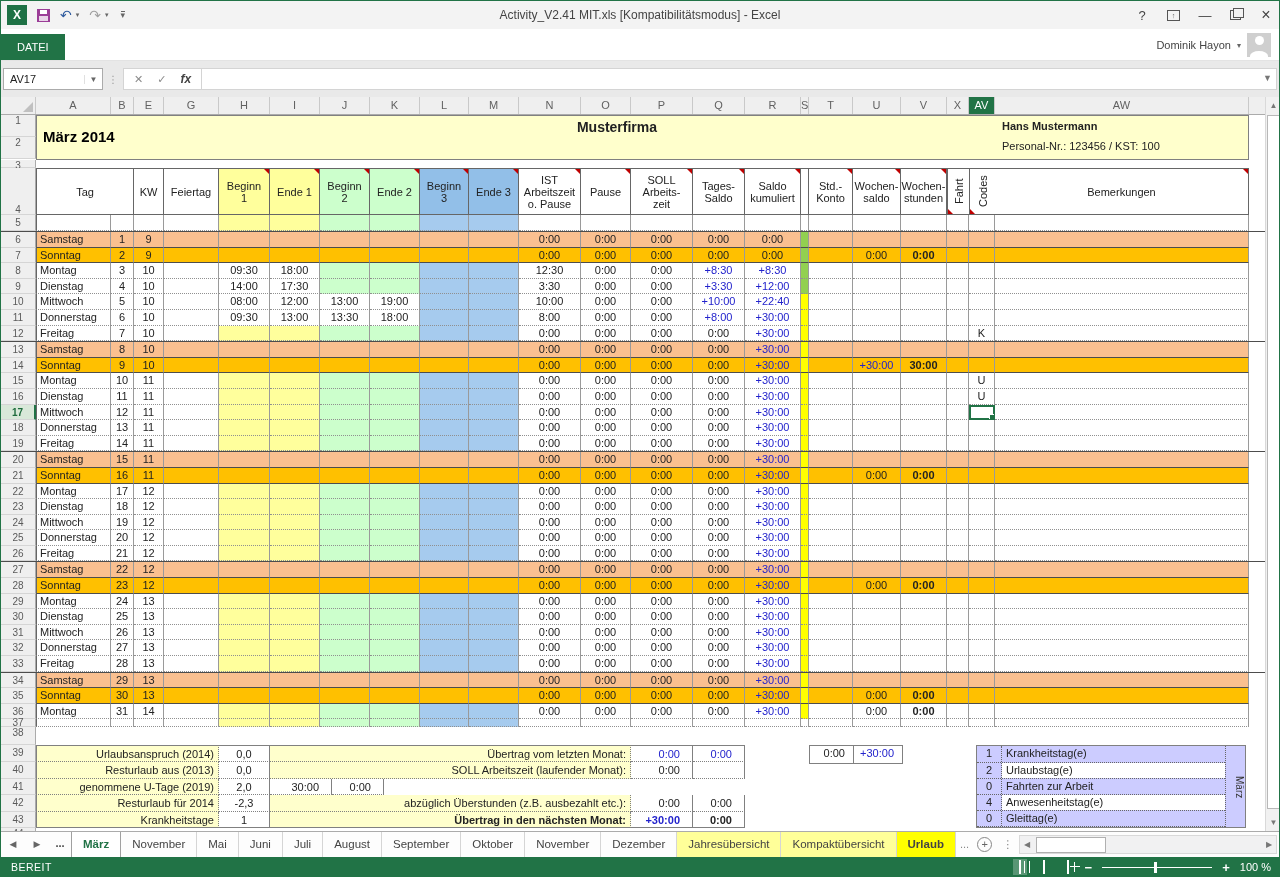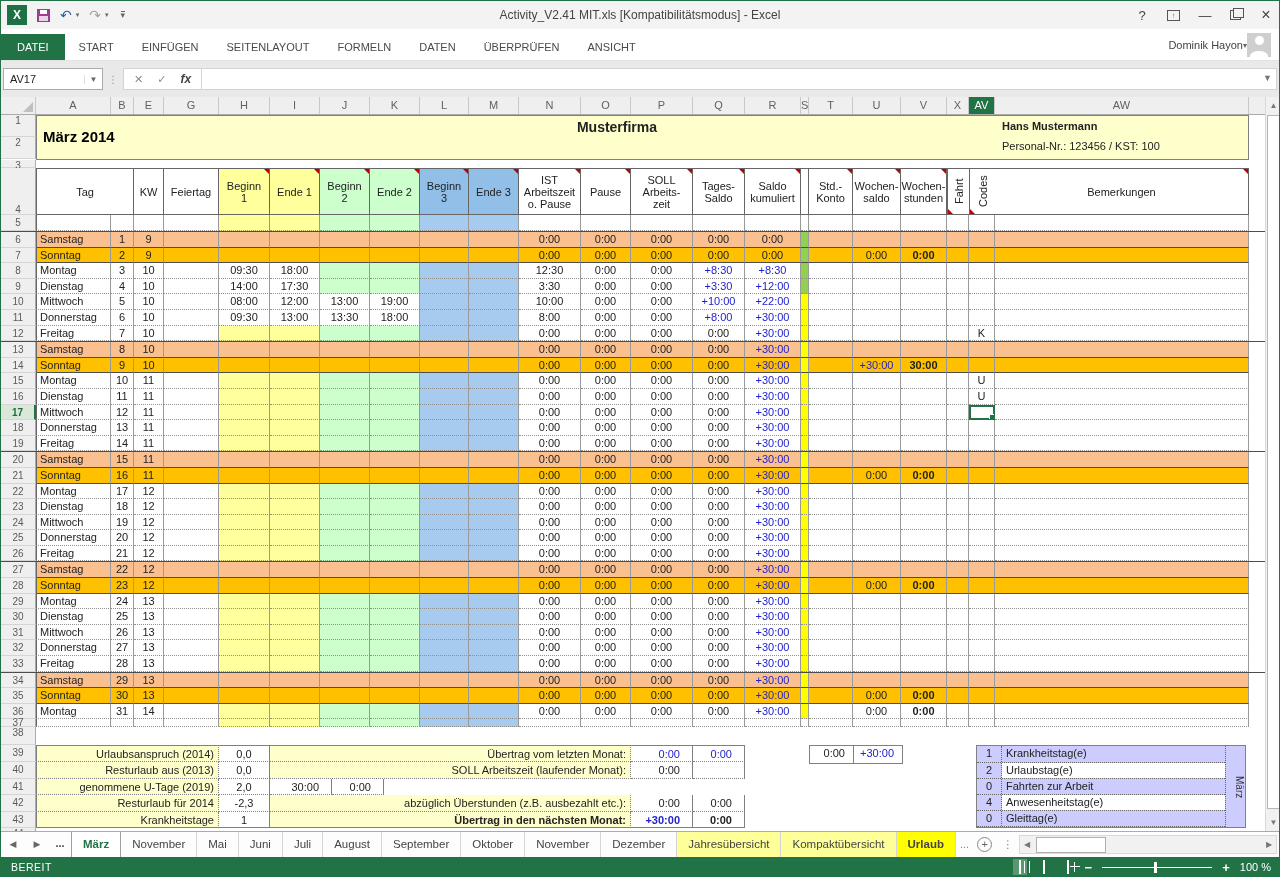--- a/index.html
+++ b/index.html
@@ -21,21 +21,21 @@
   #win-controls { position:absolute; right:4px; top:0; height:28px; display:flex; align-items:center; gap:16px; color:#444; }
   .winbtn { font-size:13px; width:18px; text-align:center; }
   .ribbon-display-icon { width:13px; height:11px; border:1px solid #555; position:relative; font-size:7px; line-height:9px; text-align:center; color:#555; }
   .restore-icon { width:11px; height:10px; border:1px solid #555; position:relative; }
   .restore-icon::before { content:""; position:absolute; top:-3px; left:2px; width:9px; height:8px; border:1px solid #555; background:#F3F3F3; }
 
   
   #ribbonrow { position:absolute; top:28px; left:0; width:1278px; height:32px; background:#fff; border-bottom:1px solid #E3E3E3; display:flex; align-items:flex-end; }
   #file-tab { background:#217346; color:#fff; padding:0 16px; height:26px; line-height:26px; font-size:11px; margin-left:0; }
   .rtab { padding:0 14px; height:26px; line-height:26px; color:#4A4A4A; font-size:11px; }
-  #account { position:absolute; right:8px; top:4px; display:flex; align-items:center; color:#444; }
+  #account { position:absolute; right:8px; top:4px; display:flex; align-items:center; gap:6px; color:#444; }
   .avatar { width:24px; height:24px; background:#CFCFCF; position:relative; overflow:hidden; }
   .avatar::before { content:""; position:absolute; top:3px; left:7.5px; width:9px; height:9px; border-radius:50%; background:#fff; }
   .avatar::after { content:""; position:absolute; bottom:-4px; left:3px; width:18px; height:10px; border-radius:50% 50% 0 0; background:#fff; }
 
   
   #formulabar { position:absolute; top:60px; left:0; width:1278px; height:36px; background:#E9E9E9; display:flex; align-items:center; }
   #namebox { width:100px; height:22px; background:#fff; border:1px solid #ABABAB; margin-left:2px; display:flex; align-items:center; }
   #namebox .nb-text { flex:1; padding-left:6px; font-size:11px; color:#222; }
   #namebox .nb-drop { width:18px; text-align:center; color:#666; font-size:8px; border-left:1px solid #E0E0E0; }
   .fx-sep { color:#999; margin:0 5px; font-size:10px; letter-spacing:0; }
@@ -155,29 +155,20 @@
     <span class="winbtn">?</span>
     <span class="ribbon-display-icon">↑</span>
     <span class="winbtn">—</span>
     <span class="restore-icon"></span>
     <span class="winbtn" style="font-size:16px;">×</span>
   </div>
 </div>
 
 <div id="ribbonrow">
   <div id="file-tab">DATEI</div>
-  <div id="ribbon-tabs" style="display:flex;">
-      <div class="rtab">START</div>
-      <div class="rtab">EINFÜGEN</div>
-      <div class="rtab">SEITENLAYOUT</div>
-      <div class="rtab">FORMELN</div>
-      <div class="rtab">DATEN</div>
-      <div class="rtab">ÜBERPRÜFEN</div>
-      <div class="rtab">ANSICHT</div>
-    </div>
   <div id="account">
     <span>Dominik Hayon</span>
     <span style="font-size:8px;color:#666;">▾</span>
     <span class="avatar"></span>
   </div>
 </div>
 
 <div id="formulabar">
   <div id="namebox">
     <span class="nb-text">AV17</span>
@@ -406,21 +397,21 @@
       <div class="cell dotted-b tc" style="width: 51px; height: 15.6px; line-height: 15px;">08:00</div>
       <div class="cell dotted-b tc" style="width: 50px; height: 15.6px; line-height: 15px;">12:00</div>
       <div class="cell dotted-b tc" style="width: 50px; height: 15.6px; line-height: 15px;">13:00</div>
       <div class="cell dotted-b tc" style="width: 50px; height: 15.6px; line-height: 15px;">19:00</div>
       <div class="cell dotted-b tc" style="width: 49px; height: 15.6px; line-height: 15px; background: rgb(166, 203, 238);"></div>
       <div class="cell dotted-b tc" style="width: 50px; height: 15.6px; line-height: 15px; background: rgb(166, 203, 238);"></div>
       <div class="cell dotted-b tc" style="width: 62px; height: 15.6px; line-height: 15px;">10:00</div>
       <div class="cell dotted-b tc" style="width: 50px; height: 15.6px; line-height: 15px;">0:00</div>
       <div class="cell dotted-b tc" style="width: 62px; height: 15.6px; line-height: 15px;">0:00</div>
       <div class="cell dotted-b tc blue" style="width: 52px; height: 15.6px; line-height: 15px;">+10:00</div>
-      <div class="cell dotted-b tc blue" style="width: 56px; height: 15.6px; line-height: 15px;">+22:00</div>
+      <div class="cell dotted-b tc blue" style="width: 56px; height: 15.6px; line-height: 15px;">+22:40</div>
       <div class="cell dotted-b tc" style="width: 8px; height: 15.6px; line-height: 15px; background: rgb(255, 255, 0);"></div>
       <div class="cell dotted-b tc" style="width: 44px; height: 15.6px; line-height: 15px;"></div>
       <div class="cell dotted-b tc" style="width: 48px; height: 15.6px; line-height: 15px;"></div>
       <div class="cell dotted-b tc" style="width: 46px; height: 15.6px; line-height: 15px;"></div>
       <div class="cell dotted-b tc" style="width: 22px; height: 15.6px; line-height: 15px;"></div>
       <div class="cell dotted-b tc" style="width: 26px; height: 15.6px; line-height: 15px;"></div>
       <div class="cell dotted-b tc" style="width: 254px; height: 15.6px; line-height: 15px;"></div>
     </div>
     <div class="r">
       <div class="gut" style="height: 15.6px; line-height: 15px;">11</div>

